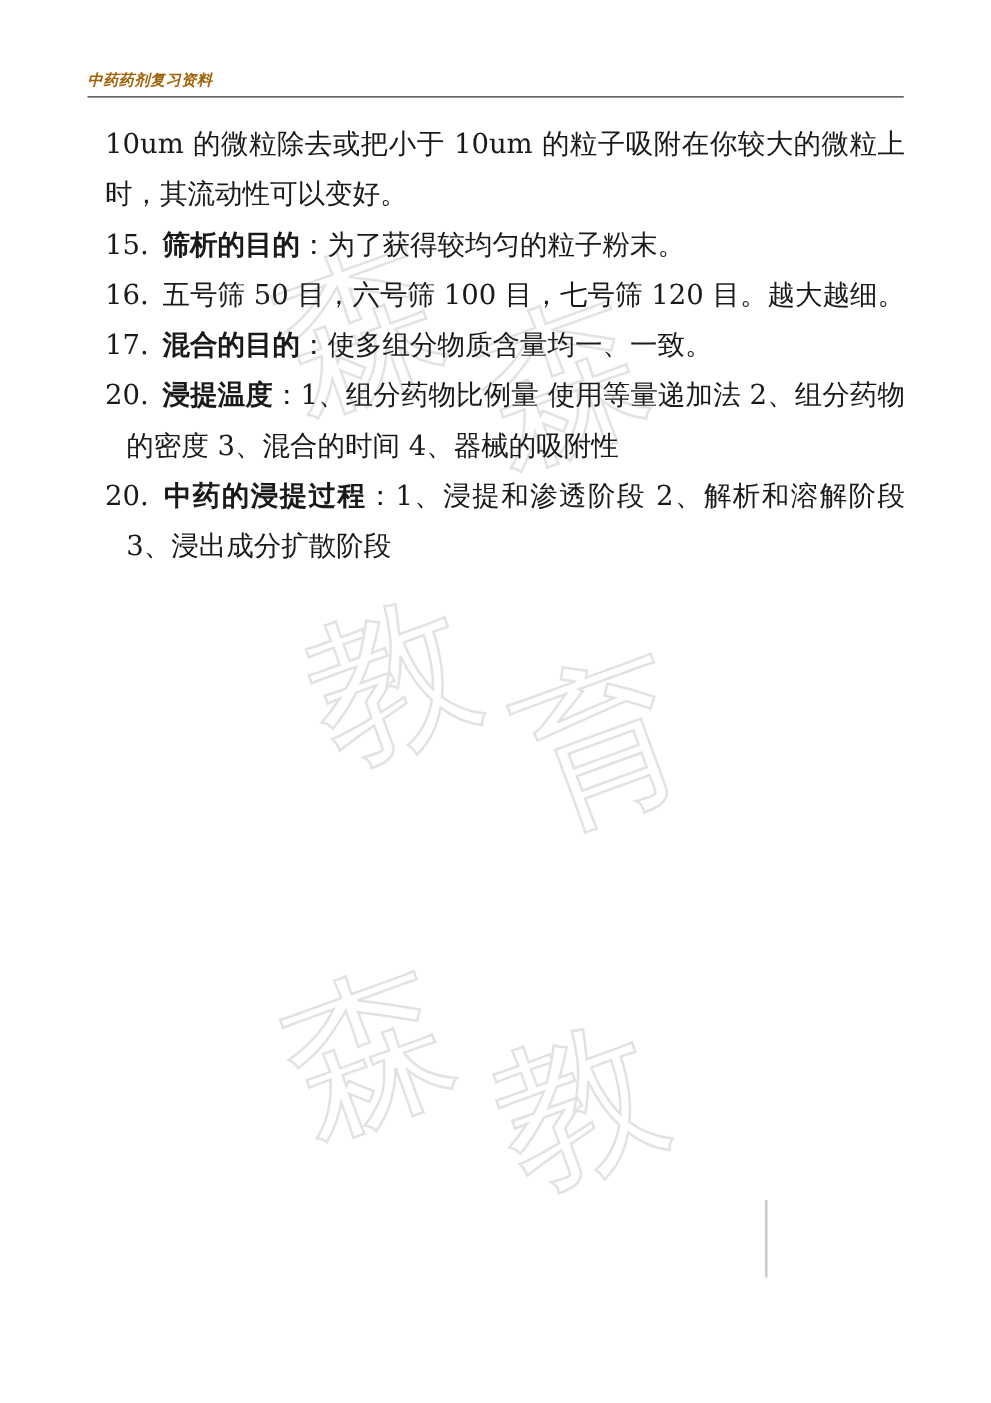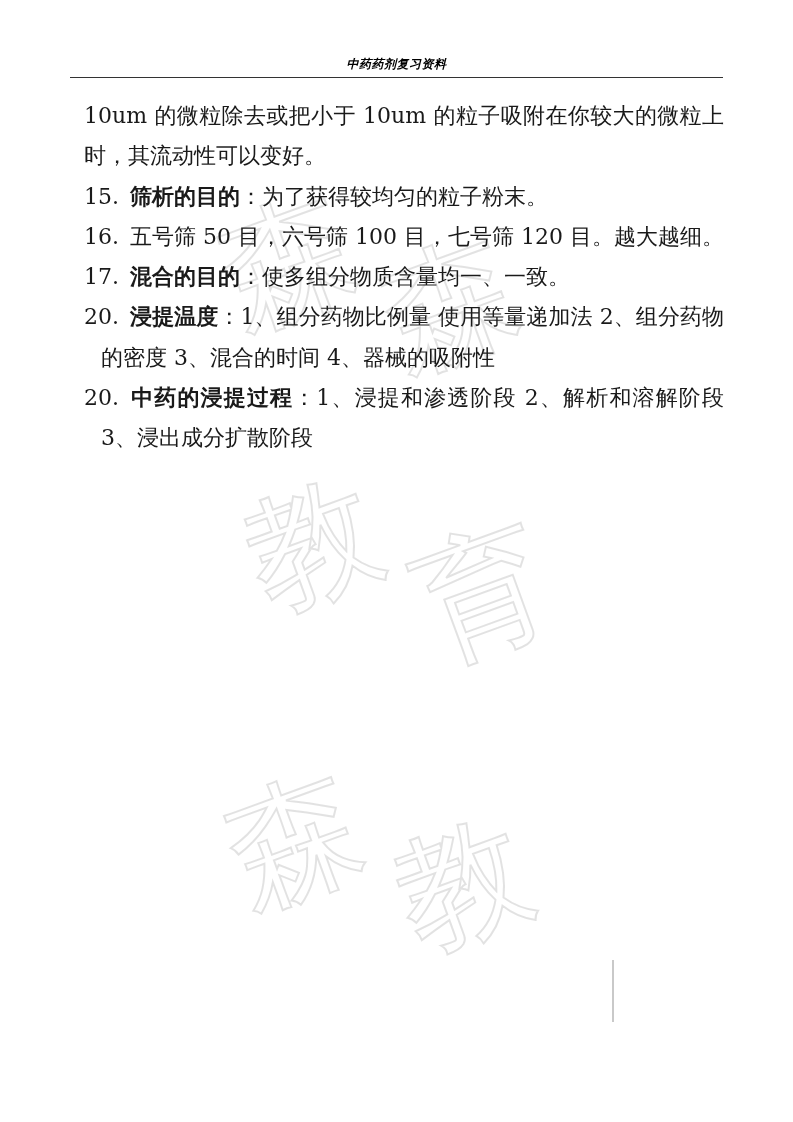--- a/index.html
+++ b/index.html
@@ -14,26 +14,25 @@
       overflow: hidden;
       font-family: "DejaVu Serif", "Liberation Serif", serif;
       color: #1a1a1a;
     }
     .page-header {
       position: absolute;
       left: 70px;
       top: 56px;
       width: 653px;
       height: 20px;
-      text-align: center;
       font-family: "DejaVu Sans", "Liberation Sans", sans-serif;
       font-size: 12px;
       font-style: italic;
       font-weight: bold;
-      color: #000000;
+      color: #a16207;
       letter-spacing: 0.5px;
     }
     .header-rule {
       position: absolute;
       left: 70px;
       top: 77px;
       width: 653px;
       height: 0;
       border-top: 1.5px solid #333;
     }

